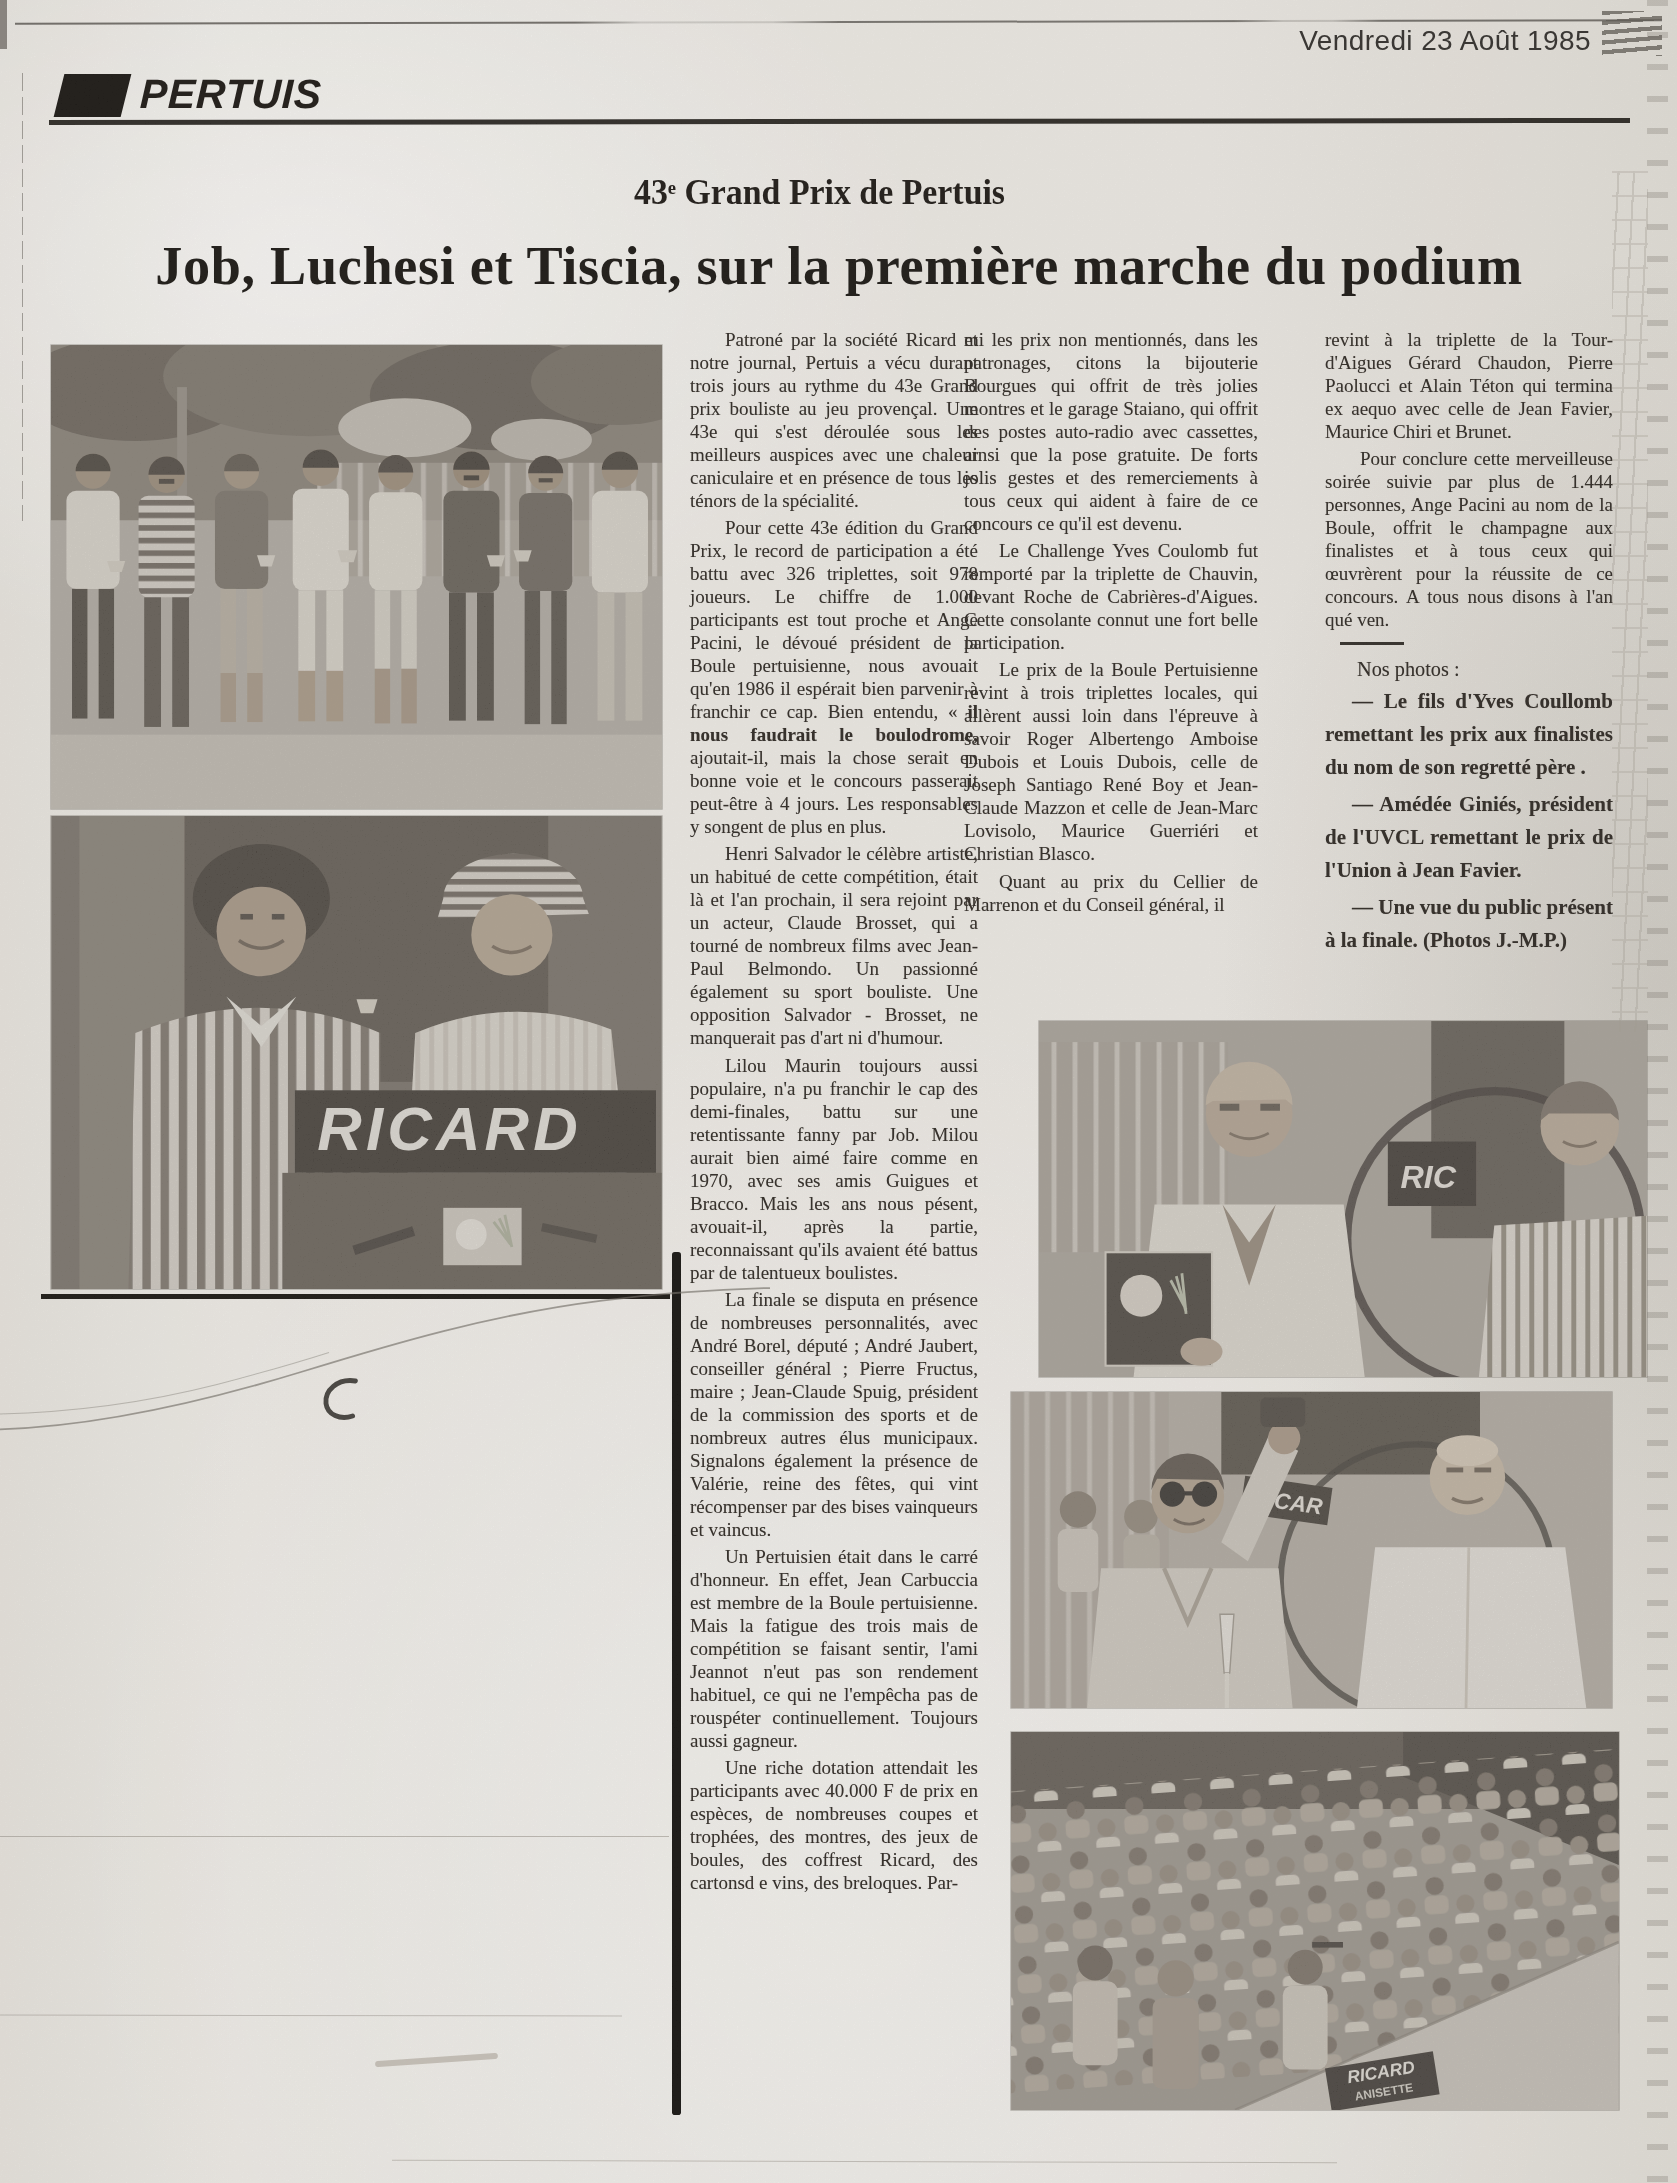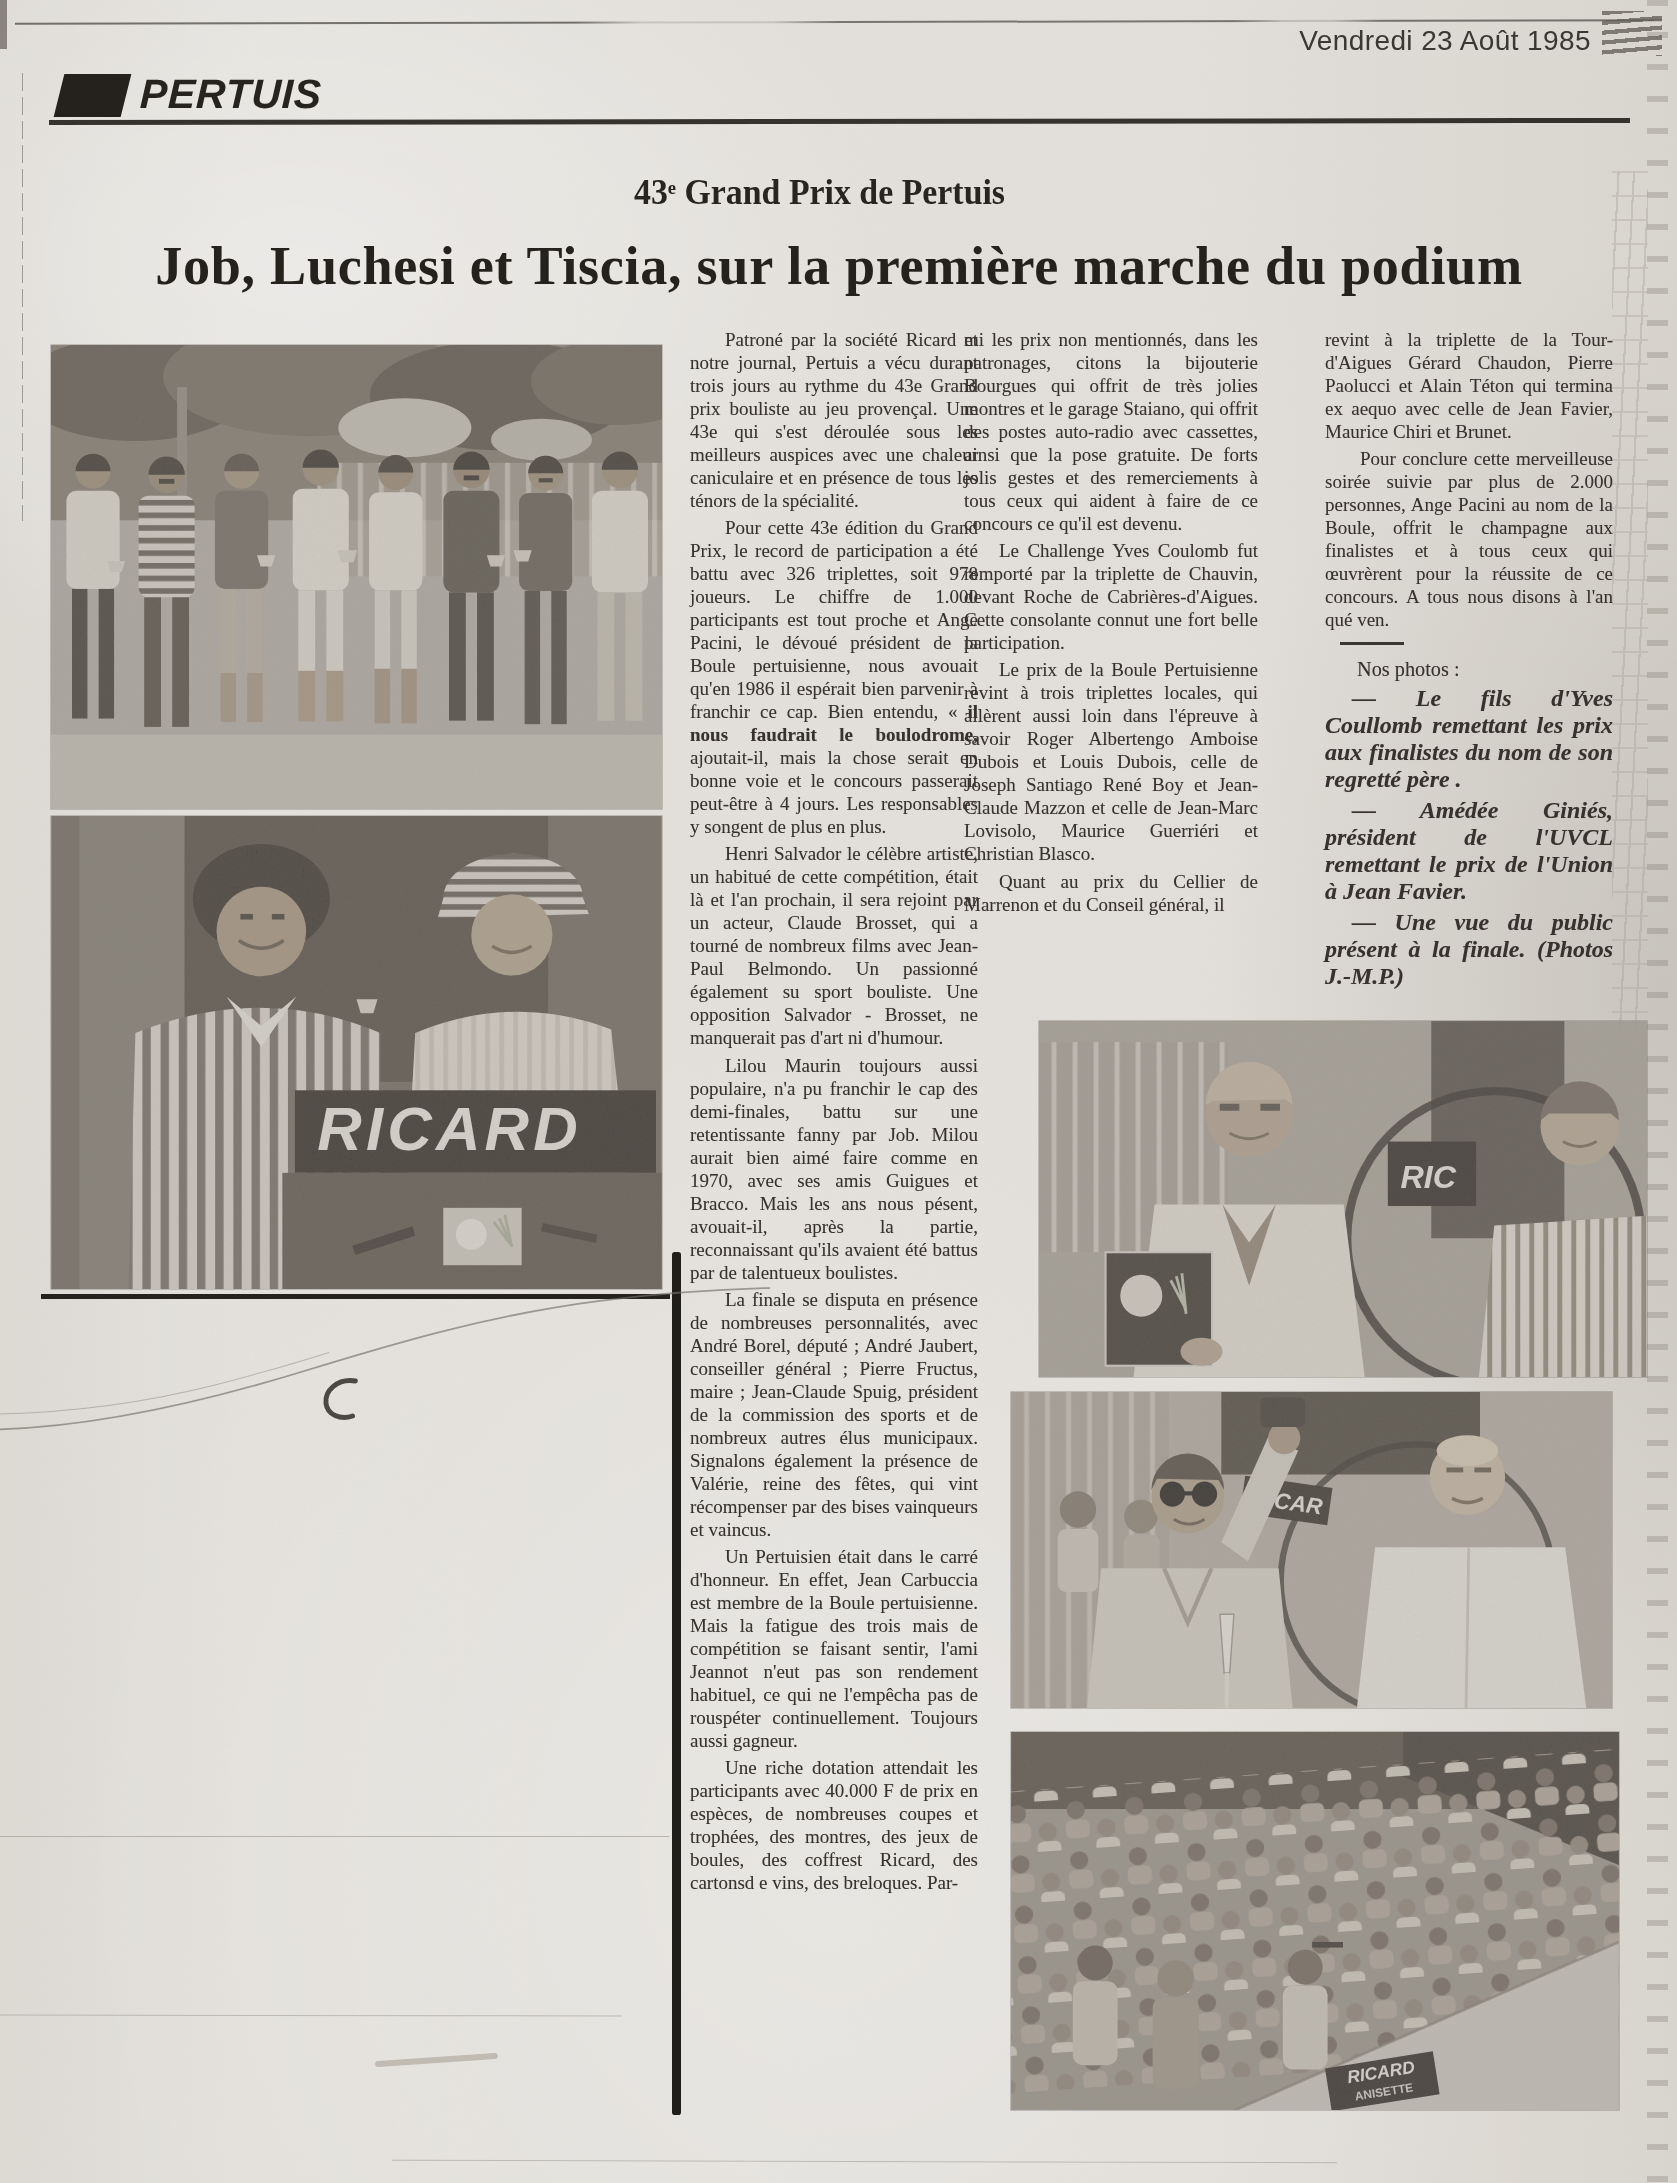--- a/index.html
+++ b/index.html
@@ -31,21 +31,21 @@
   .main-headline{left:0;top:234px;width:1678px;margin:0;text-align:center;font-weight:700;
     font-size:55px;letter-spacing:0.7px;color:#14110e;transform:scaleX(.985);}
   
   .col{position:absolute;width:288px;font-size:19px;line-height:23px;text-align:justify;
     color:#29241f;text-shadow:0 0 0.7px rgba(46,40,34,.28);}
   .col p{margin:0 0 4.2px;}
   .col p.ind{text-indent:35px;}
   .col .b{font-weight:700;}
   .col-rule{width:64px;height:2.8px;background:#2c2823;margin:11.2px 0 12.6px 15.4px;}
   .photohead{font-size:20.3px;text-indent:32px;}
-  .photolist{font-weight:700;font-style:italic;font-size:24px;line-height:27px;text-indent:27px;}
+  .photolist{font-weight:700;font-size:21px;line-height:33px;text-indent:27px;}
   .col1{left:690px;top:328px;}
   .col2{left:964px;top:328px;width:294px;}
   .col3{left:1325px;top:328px;}
   .vbar{left:672px;top:1252px;width:9px;height:863px;background:#0f0d0a;border-radius:2.8px;}
   
   .photo{position:absolute;box-shadow:0 0 0 0.7px rgba(60,55,48,.35);overflow:hidden;background:#b5b0a8;}
   .photo svg{display:block;}
   .p1{left:51px;top:345px;width:611px;height:464px;}
   .p2{left:51px;top:816px;width:611px;height:473px;}
   .p2line{left:41px;top:1294px;width:629px;height:4.9px;background:#14110d;}
@@ -247,21 +247,21 @@
       <p class="ind "><span>Une riche dotation attendait les participants avec 40.000 F de prix en espèces, de nombreuses coupes et trophées, des montres, des jeux de boules, des coffrest Ricard, des cartonsd e vins, des breloques. Par-</span></p>
     </div>
   <div class="col col2">
       <p class=""><span>mi les prix non mentionnés, dans les patronages, citons la bijouterie Bourgues qui offrit de très jolies montres et le garage Staiano, qui offrit des postes auto-radio avec cassettes, ainsi que la pose gratuite. De forts jolis gestes et des remerciements à tous ceux qui aident à faire de ce concours ce qu'il est devenu.</span></p>
       <p class="ind "><span>Le Challenge Yves Coulomb fut remporté par la triplette de Chauvin, devant Roche de Cabrières-d'Aigues. Cette consolante connut une fort belle participation.</span></p>
       <p class="ind "><span>Le prix de la Boule Pertuisienne revint à trois triplettes locales, qui allèrent aussi loin dans l'épreuve à savoir Roger Albertengo Amboise Dubois et Louis Dubois, celle de Joseph Santiago René Boy et Jean-Claude Mazzon et celle de Jean-Marc Lovisolo, Maurice Guerriéri et Christian Blasco.</span></p>
       <p class="ind "><span>Quant au prix du Cellier de Marrenon et du Conseil général, il</span></p>
     </div>
   <div class="col col3">
       <p class=""><span>revint à la triplette de la Tour-d'Aigues Gérard Chaudon, Pierre Paolucci et Alain Téton qui termina ex aequo avec celle de Jean Favier, Maurice Chiri et Brunet.</span></p>
-      <p class="ind "><span>Pour conclure cette merveilleuse soirée suivie par plus de 2.000 personnes, Ange Pacini au nom de la Boule, offrit le champagne aux finalistes et à tous ceux qui œuvrèrent pour la réussite de ce concours. A tous nous disons à l'an qué ven.</span></p>
+      <p class="ind "><span>Pour conclure cette merveilleuse soirée suivie par plus de 1.444 personnes, Ange Pacini au nom de la Boule, offrit le champagne aux finalistes et à tous ceux qui œuvrèrent pour la réussite de ce concours. A tous nous disons à l'an qué ven.</span></p>
       <div class="col-rule"></div>
       <p class="photohead"><span>Nos photos :</span></p>
       <p class="photolist"><span>— Le fils d'Yves Coullomb remettant les prix aux finalistes du nom de son regretté père .</span></p>
       <p class="photolist"><span>— Amédée Giniés, président de l'UVCL remettant le prix de l'Union à Jean Favier.</span></p>
       <p class="photolist"><span>— Une vue du public présent à la finale. (Photos J.-M.P.)</span></p>
     </div>
   <div class="abs vbar"></div>
 
   <figure class="photo p3 abs" style="margin:0">
     <svg viewBox="0 0 868 508" width="608" height="356">

